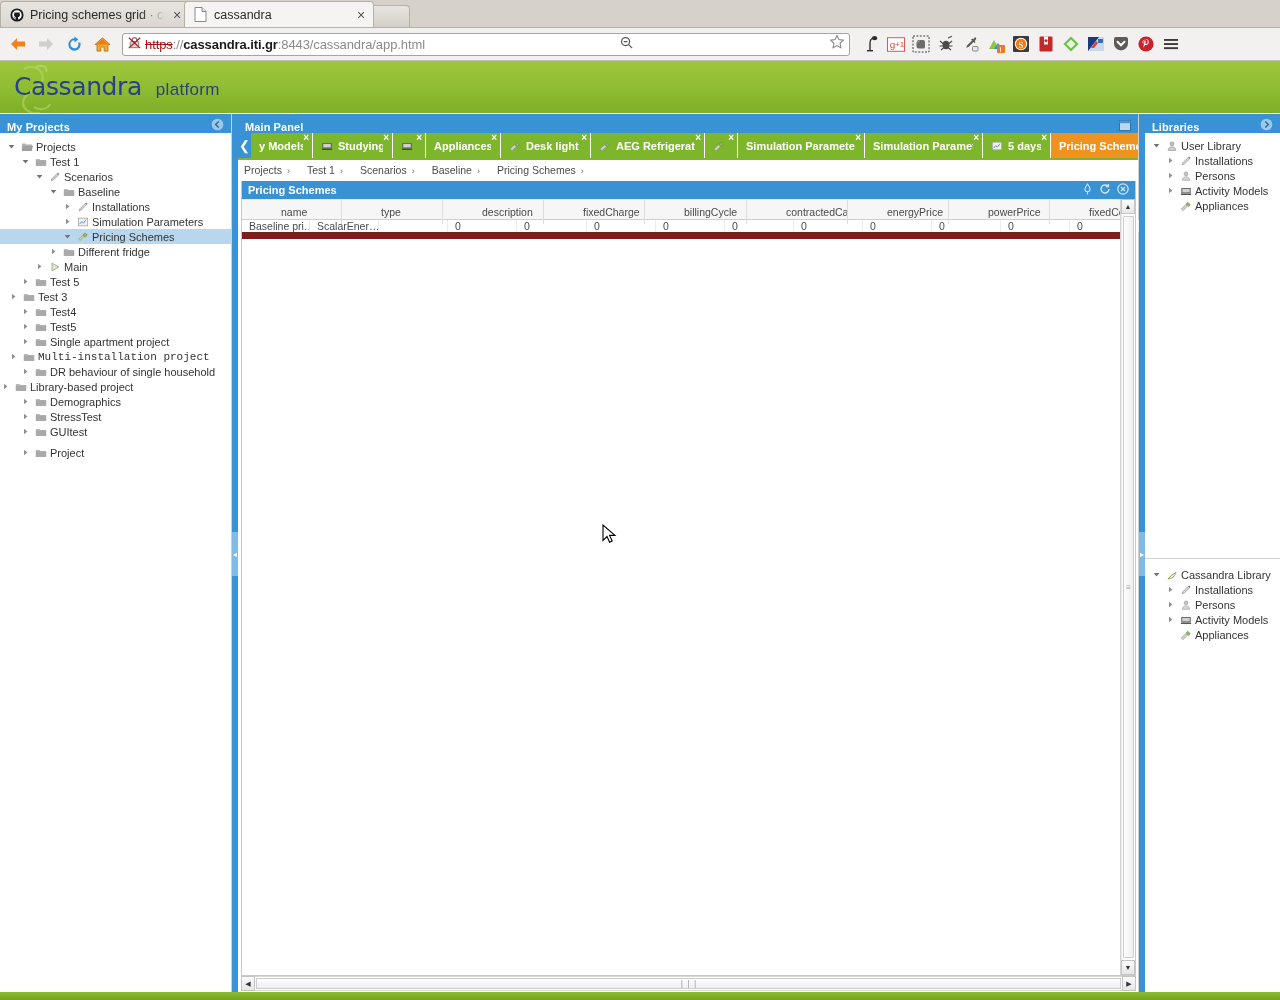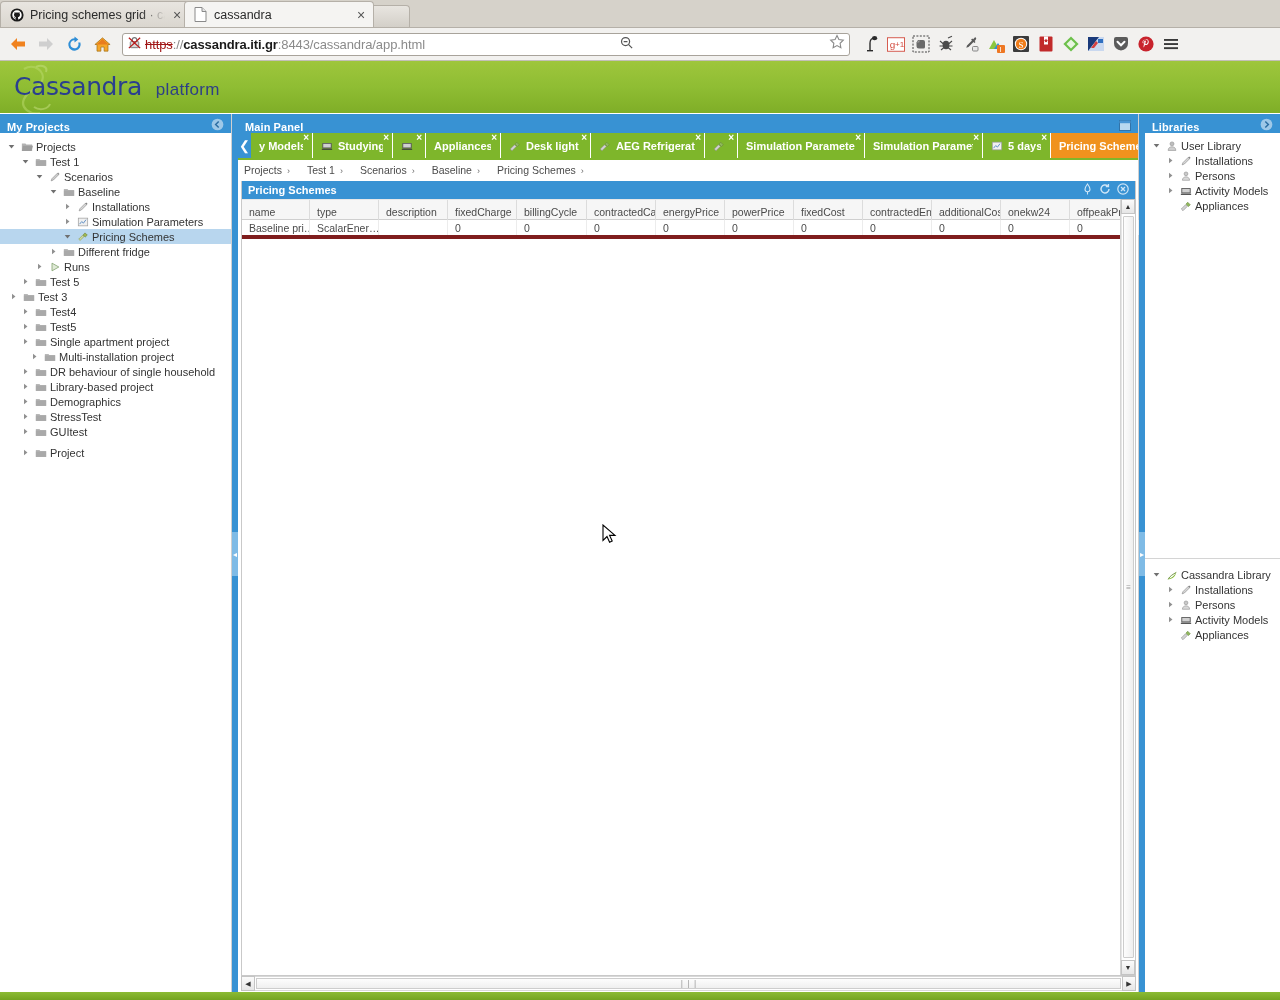--- a/index.html
+++ b/index.html
@@ -202,23 +202,23 @@
     font-size: 10.5px; color: #333; cursor: pointer;
     display: flex; align-items: center; justify-content: center;
   }
   .grid-scroll { flex: 1 1 auto; display: flex; min-height: 0; }
   .grid-cols { flex: 1 1 auto; min-width: 0; display: flex; flex-direction: column; }
   .ghead-row { display: flex; height: 21px; background: #f6f6f6;
     border-bottom: 1px solid #cfcfcf; border-top: 1px solid #e8e8e8; }
   .gh {
     font-size: 10.5px; color: #4a4a4a; display: flex; align-items: center;
     padding: 12px 7px; border-right: 1px solid #dcdcdc;
-    overflow: hidden; white-space: nowrap; cursor: pointer;
-  }
-  .grow { display: flex; height: 19px; border-bottom: 4px solid #7f1d1d; }
+    overflow: hidden; white-space: nowrap; cursor: pointer; margin-left: 32px;
+  }
+  .grow { display: flex; height: 19px; border-bottom: 7px solid #7f1d1d; }
   .gc {
     font-size: 10.5px; color: #4a4a4a; display: flex; align-items: center;
     padding: 0 7px; border-right: 1px solid #ececec;
     overflow: hidden; white-space: nowrap;
   }
   .gbody-fill { flex: 1 1 auto; background: #fff; }
 
   .vscroll {
     width: 15px; flex: 0 0 15px; background: #f3f3f3;
     border-left: 1px solid #d5d5d5;
@@ -574,21 +574,21 @@
           <span class="arrow">
             <svg width="7" height="7" viewBox="0 0 8 8">
               <path d="M2.3 0.8v6.4L6.2 4z" fill="#909090"></path>
             </svg>
           </span>
           <span class="tico">
             <svg width="12" height="12" viewBox="0 0 14 14">
               <path d="M3.5 2.5l8 4.5-8 4.5z" fill="#dfe9d6" stroke="#8aa878" stroke-width="1"></path>
             </svg>
           </span>
-          <span>Runs</span>
+          <span>Main</span>
         </div>
         <div class="tnode" style="padding-left: 20px;">
           <span class="arrow">
             <svg width="7" height="7" viewBox="0 0 8 8">
               <path d="M2.3 0.8v6.4L6.2 4z" fill="#909090"></path>
             </svg>
           </span>
           <span class="tico">
             <svg width="12" height="12" viewBox="0 0 14 14">
               <path d="M1 3.5h4.2l1 1.2H13v7H1z" fill="#b8b8b8"></path>
@@ -646,21 +646,21 @@
             </svg>
           </span>
           <span class="tico">
             <svg width="12" height="12" viewBox="0 0 14 14">
               <path d="M1 3.5h4.2l1 1.2H13v7H1z" fill="#b8b8b8"></path>
               <path d="M1 5.2h12v6.3H1z" fill="#a9a9a9"></path>
             </svg>
           </span>
           <span>Single apartment project</span>
         </div>
-        <div class="tnode" style="padding-left: 29px;">
+        <div class="tnode" style="padding-left: 8px; font-family: Liberation Mono, monospace;">
           <span class="arrow">
             <svg width="7" height="7" viewBox="0 0 8 8">
               <path d="M2.3 0.8v6.4L6.2 4z" fill="#909090"></path>
             </svg>
           </span>
           <span class="tico">
             <svg width="12" height="12" viewBox="0 0 14 14">
               <path d="M1 3.5h4.2l1 1.2H13v7H1z" fill="#b8b8b8"></path>
               <path d="M1 5.2h12v6.3H1z" fill="#a9a9a9"></path>
             </svg>
@@ -674,21 +674,21 @@
             </svg>
           </span>
           <span class="tico">
             <svg width="12" height="12" viewBox="0 0 14 14">
               <path d="M1 3.5h4.2l1 1.2H13v7H1z" fill="#b8b8b8"></path>
               <path d="M1 5.2h12v6.3H1z" fill="#a9a9a9"></path>
             </svg>
           </span>
           <span>DR behaviour of single household</span>
         </div>
-        <div class="tnode" style="padding-left: 20px;">
+        <div class="tnode" style="">
           <span class="arrow">
             <svg width="7" height="7" viewBox="0 0 8 8">
               <path d="M2.3 0.8v6.4L6.2 4z" fill="#909090"></path>
             </svg>
           </span>
           <span class="tico">
             <svg width="12" height="12" viewBox="0 0 14 14">
               <path d="M1 3.5h4.2l1 1.2H13v7H1z" fill="#b8b8b8"></path>
               <path d="M1 5.2h12v6.3H1z" fill="#a9a9a9"></path>
             </svg>

